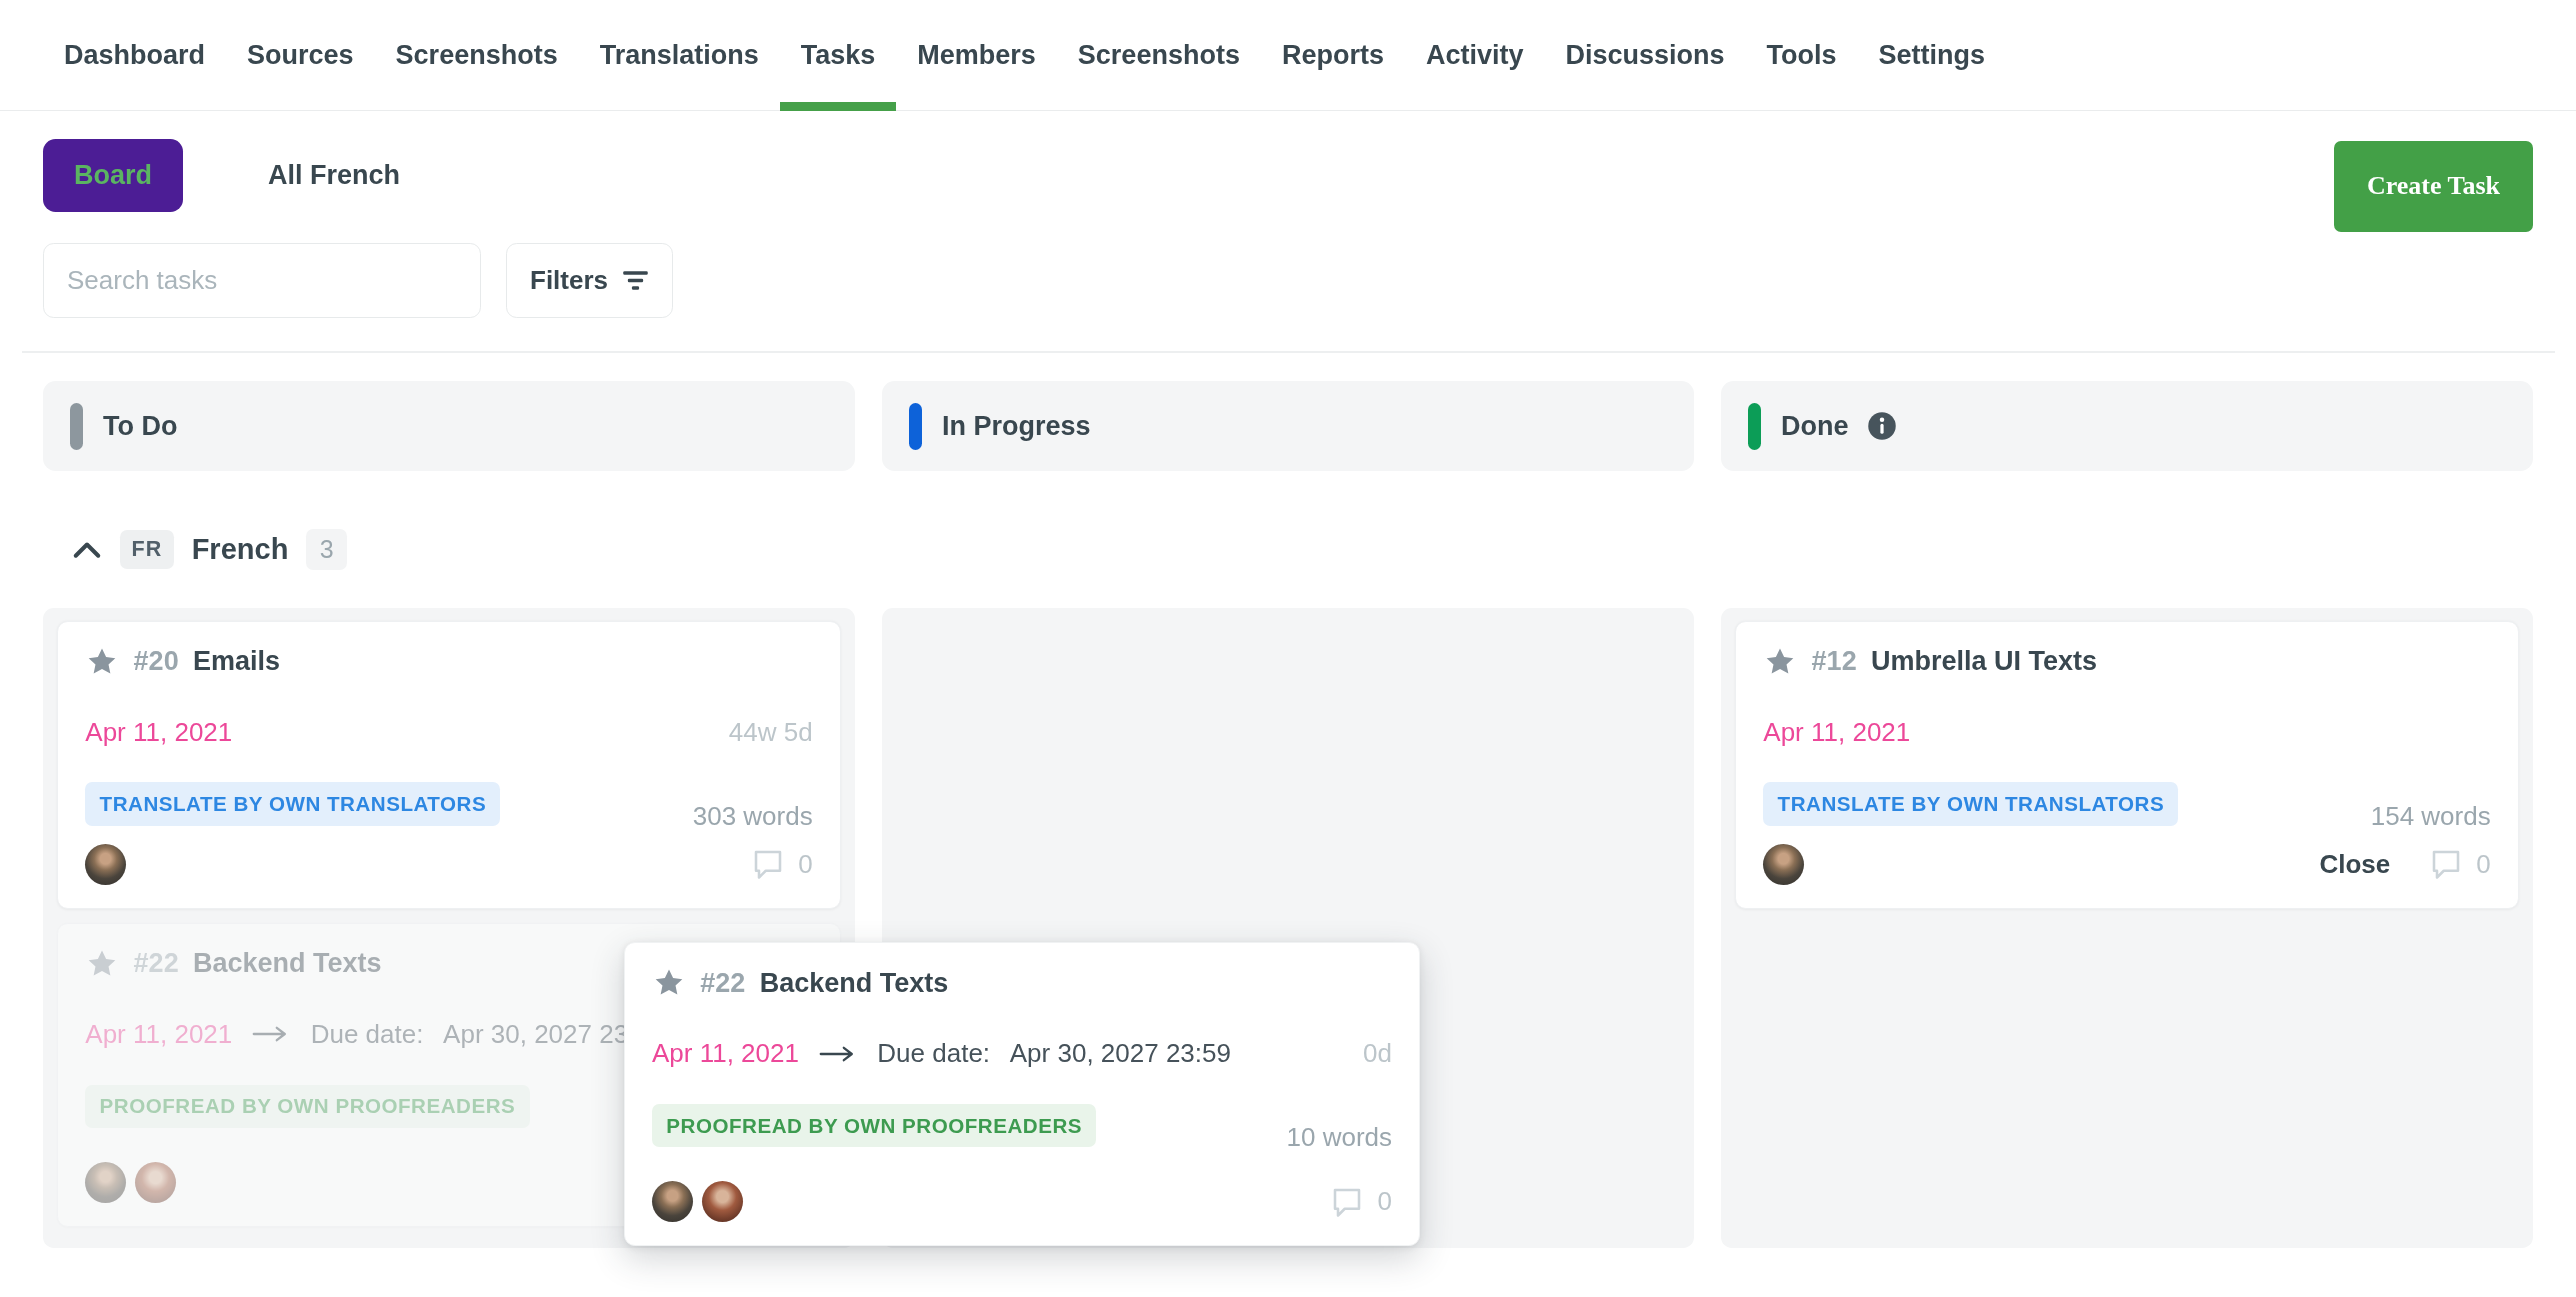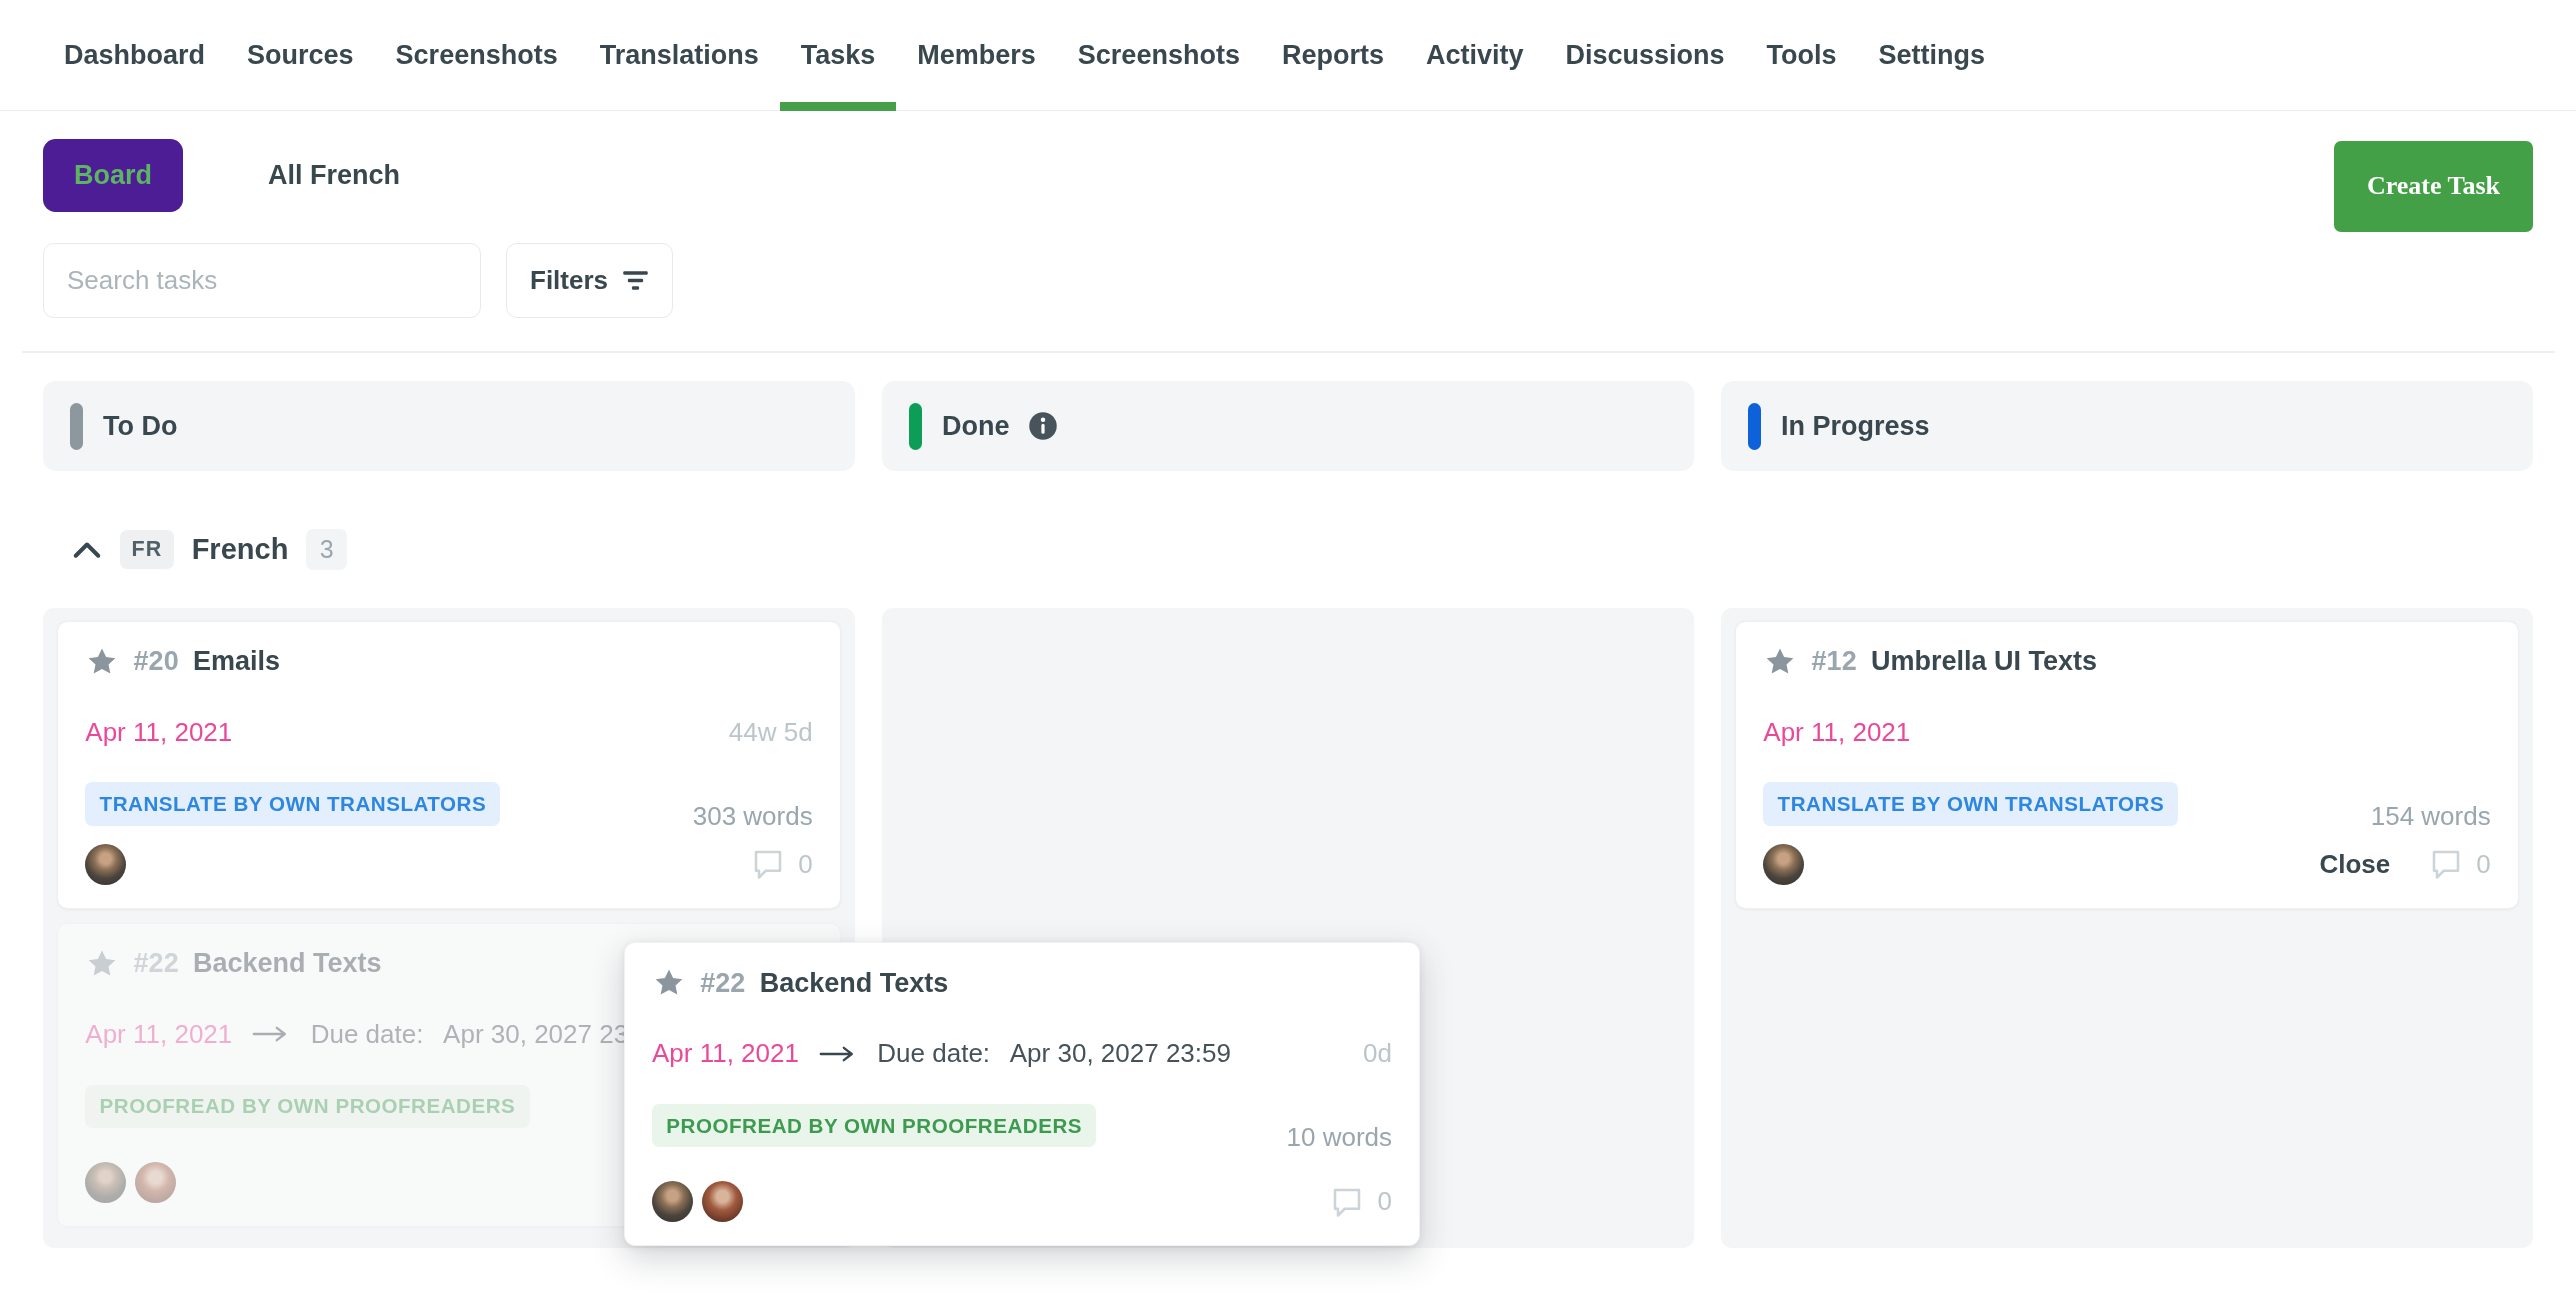--- a/index.html
+++ b/index.html
@@ -188,29 +188,29 @@
 </div>
 
 <div class="divider"></div>
 
 <div class="headers-row">
   <div class="col-header">
     <div class="status-bar" style="background: rgb(141, 151, 158);"></div>
     <span class="col-label">To Do</span>
   </div>
   <div class="col-header">
+    <div class="status-bar" style="background: rgb(13, 98, 217);"></div>
+    <span class="col-label">In Progress</span>
+  </div>
+  <div class="col-header">
     <div class="status-bar" style="background: rgb(12, 157, 87);"></div>
     <span class="col-label">Done</span>
     <svg class="info-icon" viewBox="0 0 34 34" width="30" height="30">
         <use href="#sym-info"></use>
       </svg>
-  </div>
-  <div class="col-header">
-    <div class="status-bar" style="background: rgb(13, 98, 217);"></div>
-    <span class="col-label">In Progress</span>
   </div>
 </div>
 
 <div class="group-row">
   <svg class="chevron" viewBox="0 0 34 26" width="30" height="23">
       <use href="#sym-chevron-up"></use>
     </svg>
   <span class="lang-badge">FR</span>
   <span class="group-name">French</span>
   <span class="count-badge">3</span>

